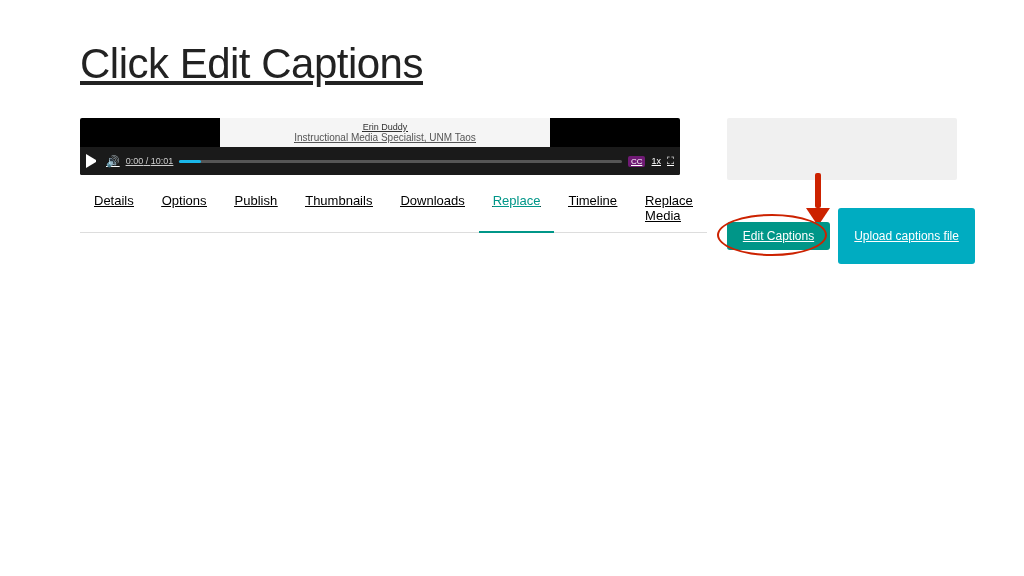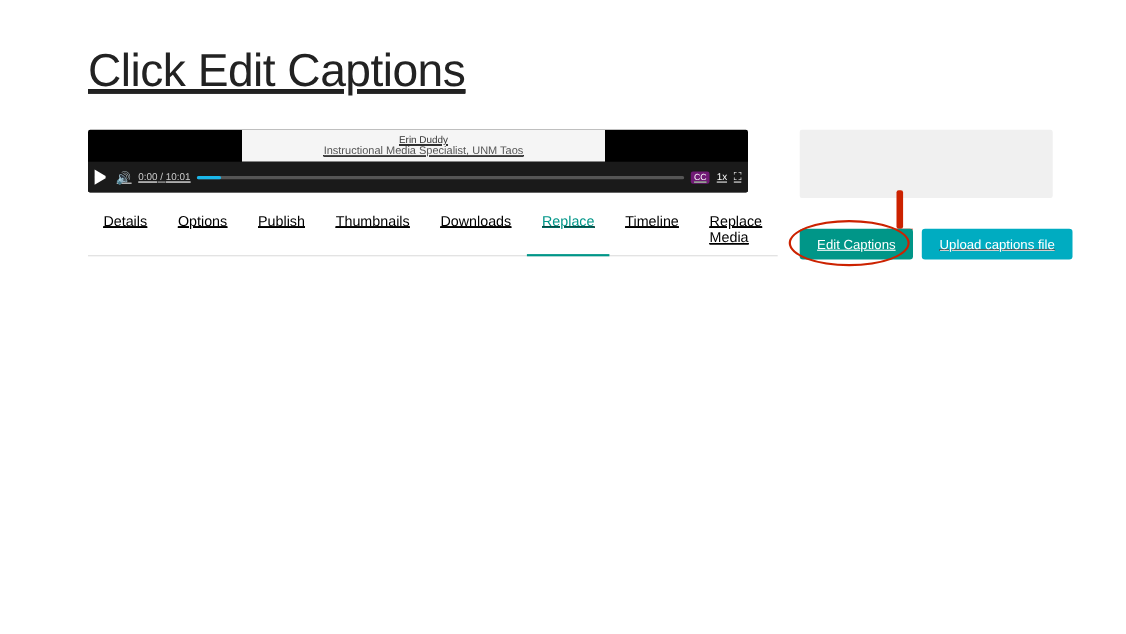--- a/index.html
+++ b/index.html
@@ -223,21 +223,21 @@
       border-radius: 3px;
       cursor: pointer;
       white-space: nowrap;
       position: relative;
     }
 
     .btn-upload-captions {
       background: #00acc1;
       color: #fff;
       border: none;
-      padding: 7px 16px;
+      padding: 21px 16px;
       font-size: 12px;
       border-radius: 3px;
       cursor: pointer;
       white-space: nowrap;
     }
 
     
     .circle-annotation {
       position: absolute;
       top: -8px;

